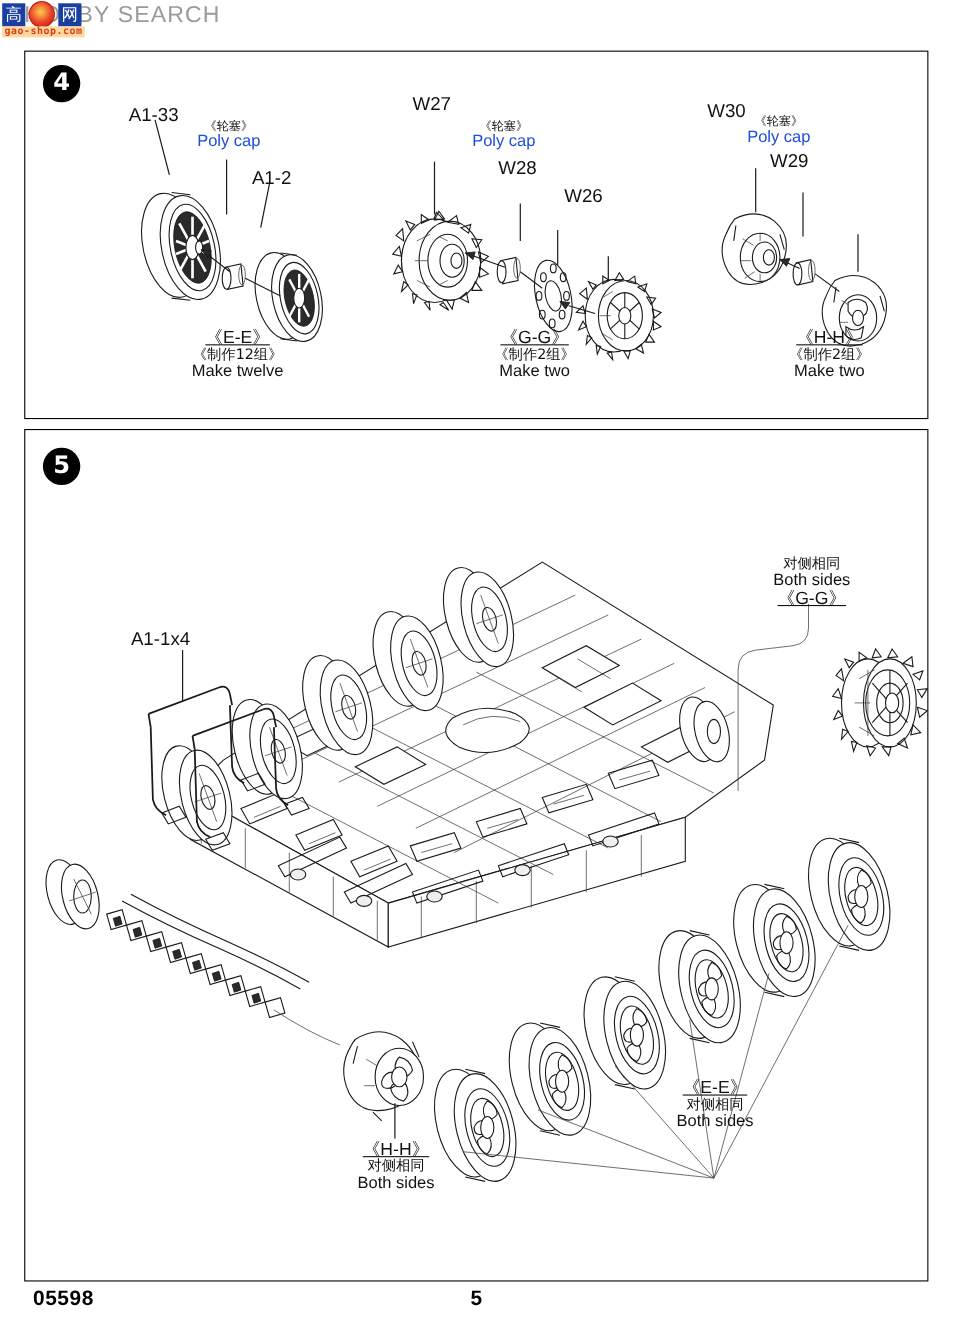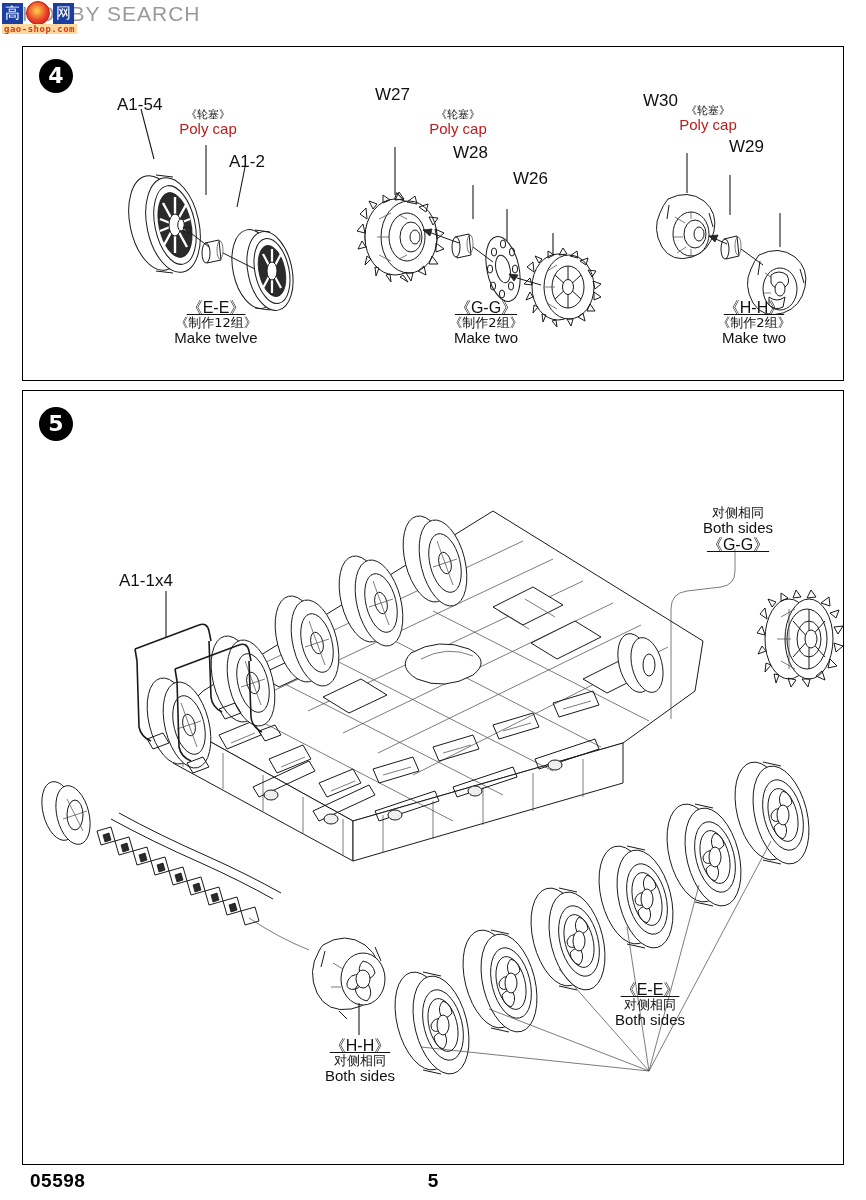--- a/index.html
+++ b/index.html
@@ -120,21 +120,21 @@
   .caption .big     { font-size: 16px; text-decoration: underline; }
   .caption .en-line { font-size: 15px; }
 
   .polycap-lab {
     position: absolute;
     text-align: center;
     white-space: nowrap;
     line-height: 1.05;
   }
   .polycap-lab .cn { font-size: 11px; font-family: "DejaVu Sans", sans-serif; color: #111; }
-  .polycap-lab .en { font-size: 15px; color: #b91c1c; }
+  .polycap-lab .en { font-size: 15px; color: #1d4ed8; }
 
   
   #footer {
     position: absolute;
     left: 0;
     top: 1168px;
     width: 794px;
     height: 32px;
   }
   #footer-kit {
@@ -378,27 +378,27 @@
           <path d="M742,226 L748,230 M740,246 L748,246"></path>
         </g>
       </g>
 
       <path class="ln" d="M704,197 L686,189"></path>
       <path class="filld" d="M686,189 L695,188 L692,195 Z"></path>
       <path class="ln" d="M718,202 L740,218"></path>
     </g>
   </svg>
 
-  <div class="plabel" style="left:94px; top:48px;">A1-54</div>
+  <div class="plabel" style="left:94px; top:48px;">A1-33</div>
   <div class="plabel" style="left:206px; top:105px;">A1-2</div>
   <div class="plabel" style="left:352px; top:38px;">W27</div>
   <div class="plabel" style="left:430px; top:96px;text-align:center;">W28</div>
   <div class="plabel" style="left:490px; top:122px;">W26</div>
   <div class="plabel" style="left:620px; top:44px;">W30</div>
-  <div class="plabel" style="left:706px; top:90px;">W29</div>
+  <div class="plabel" style="left:677px; top:90px;">W29</div>
 
   <div class="polycap-lab" style="left:140px; top:62px; width:90px;">
     <div class="cn">《轮塞》</div>
     <div class="en">Poly cap</div>
   </div>
   <div class="polycap-lab" style="left:390px; top:62px; width:90px;">
     <div class="cn">《轮塞》</div>
     <div class="en">Poly cap</div>
   </div>
   <div class="polycap-lab" style="left:640px; top:58px; width:90px;">

